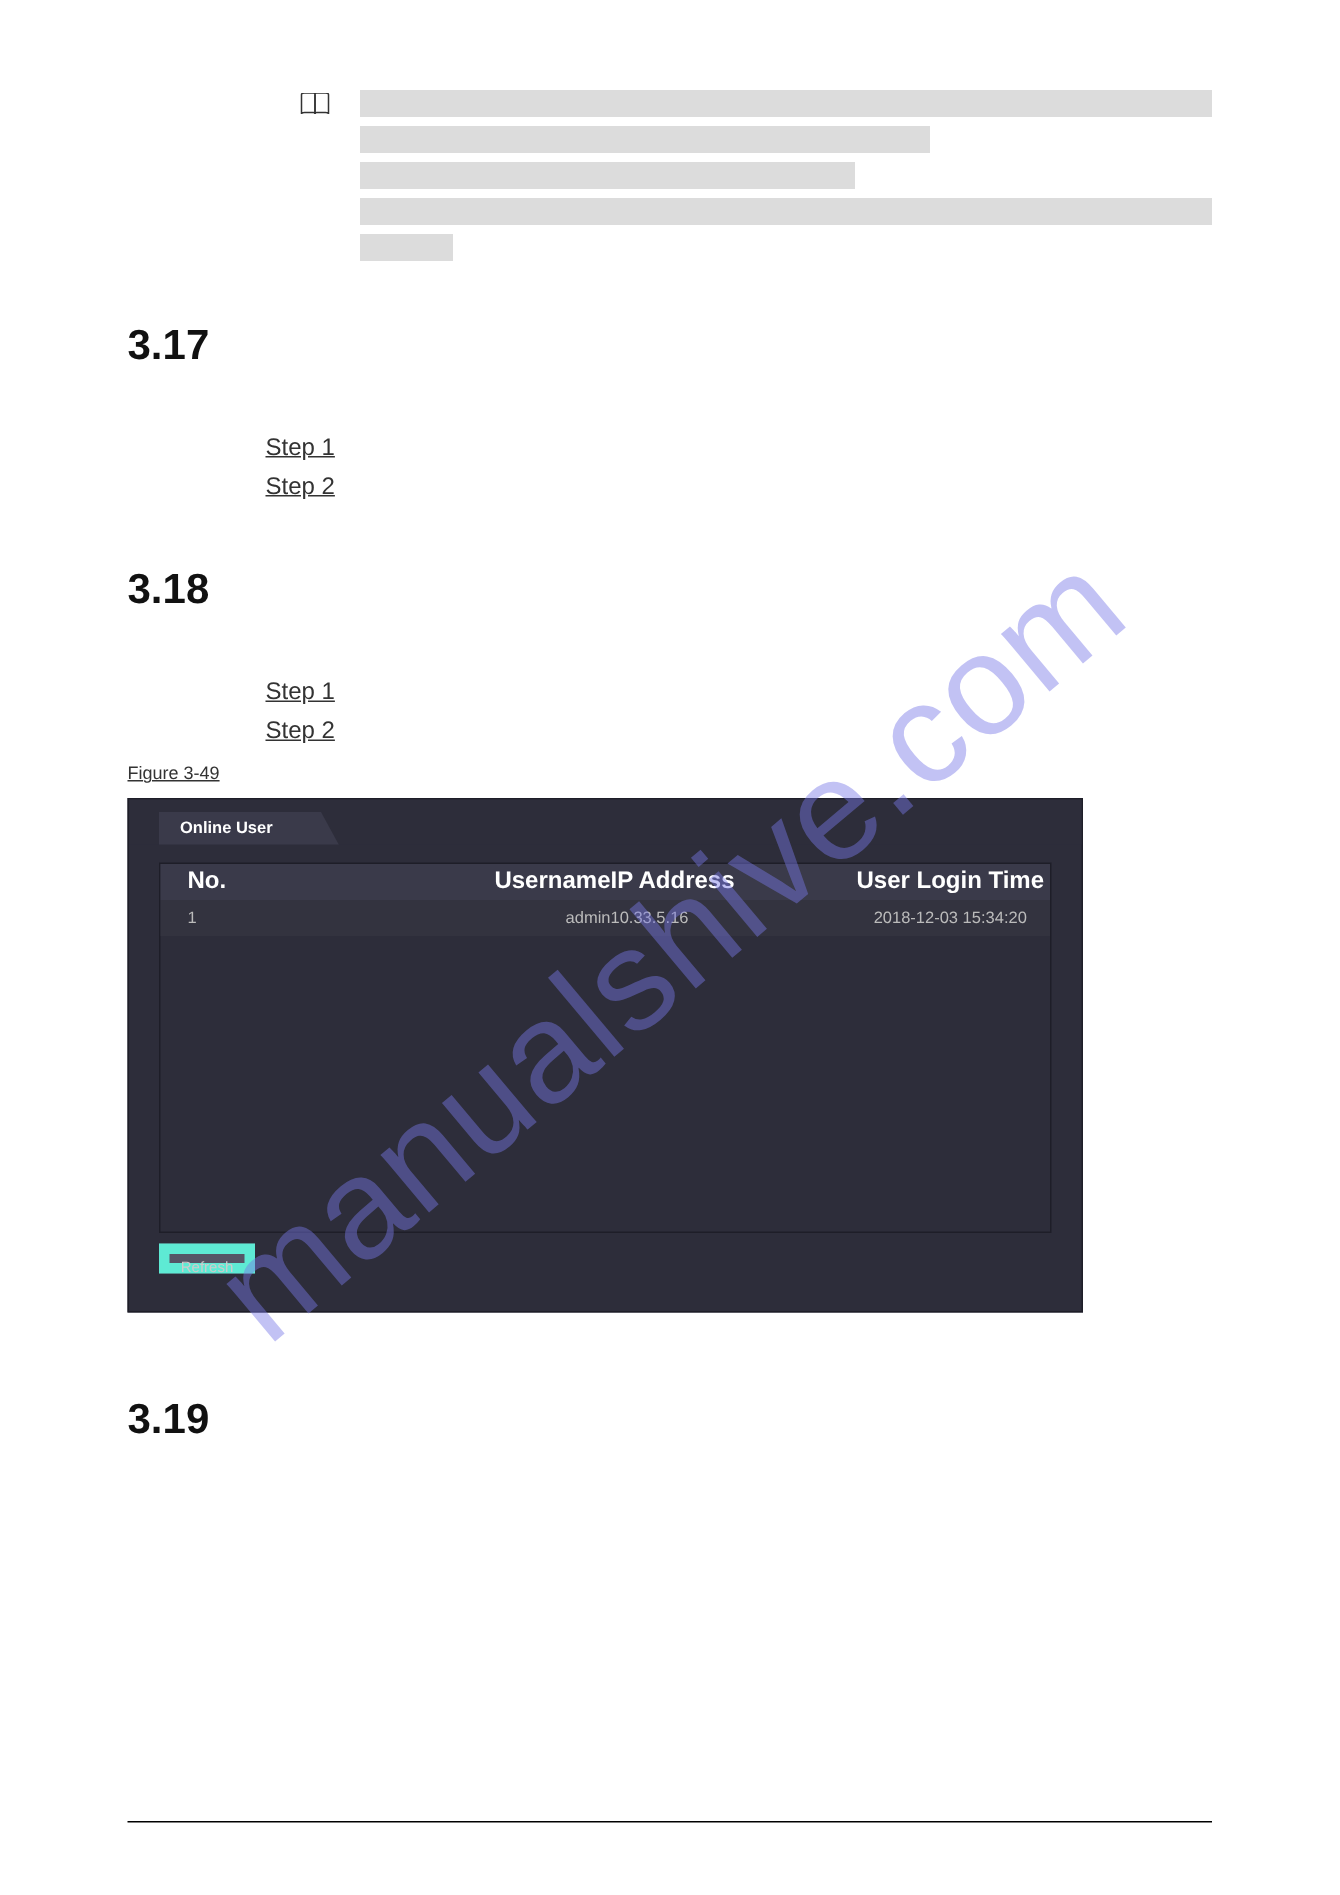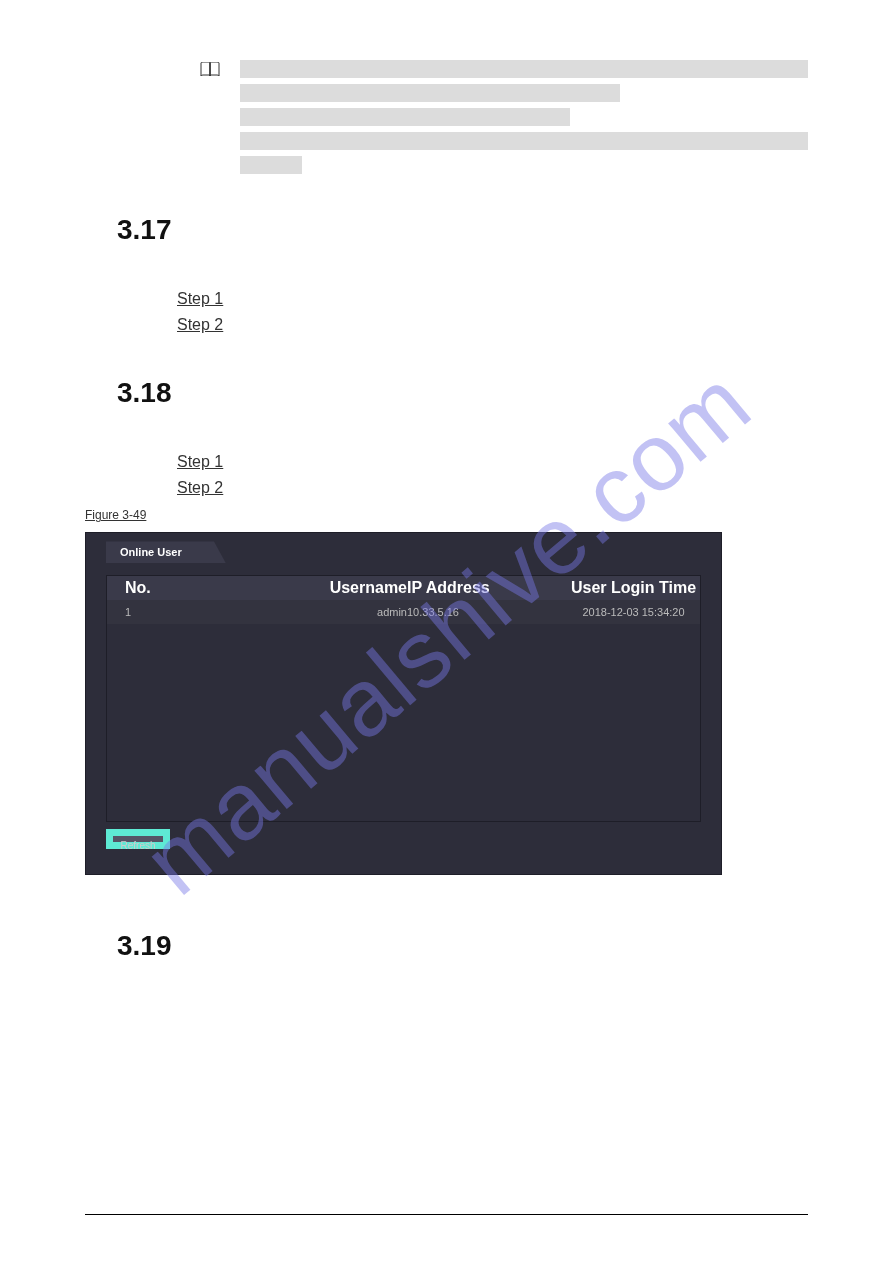--- a/index.html
+++ b/index.html
@@ -53,21 +53,20 @@
   .gl1 { width: 568px; }
   .gl2 { width: 380px; }
   .gl3 { width: 330px; }
   .gl4 { width: 568px; }
   .gl5 { width: 62px; }
   .section-heading {
     font-size: 28px;
     font-weight: 700;
     color: #111;
     margin-bottom: 40px;
-    margin-left: 32px;
   }
   .step-block {
     margin-left: 92px;
     margin-bottom: 40px;
   }
   .step {
     font-size: 16px;
     text-decoration: underline;
     color: #333;
     line-height: 1.6;

